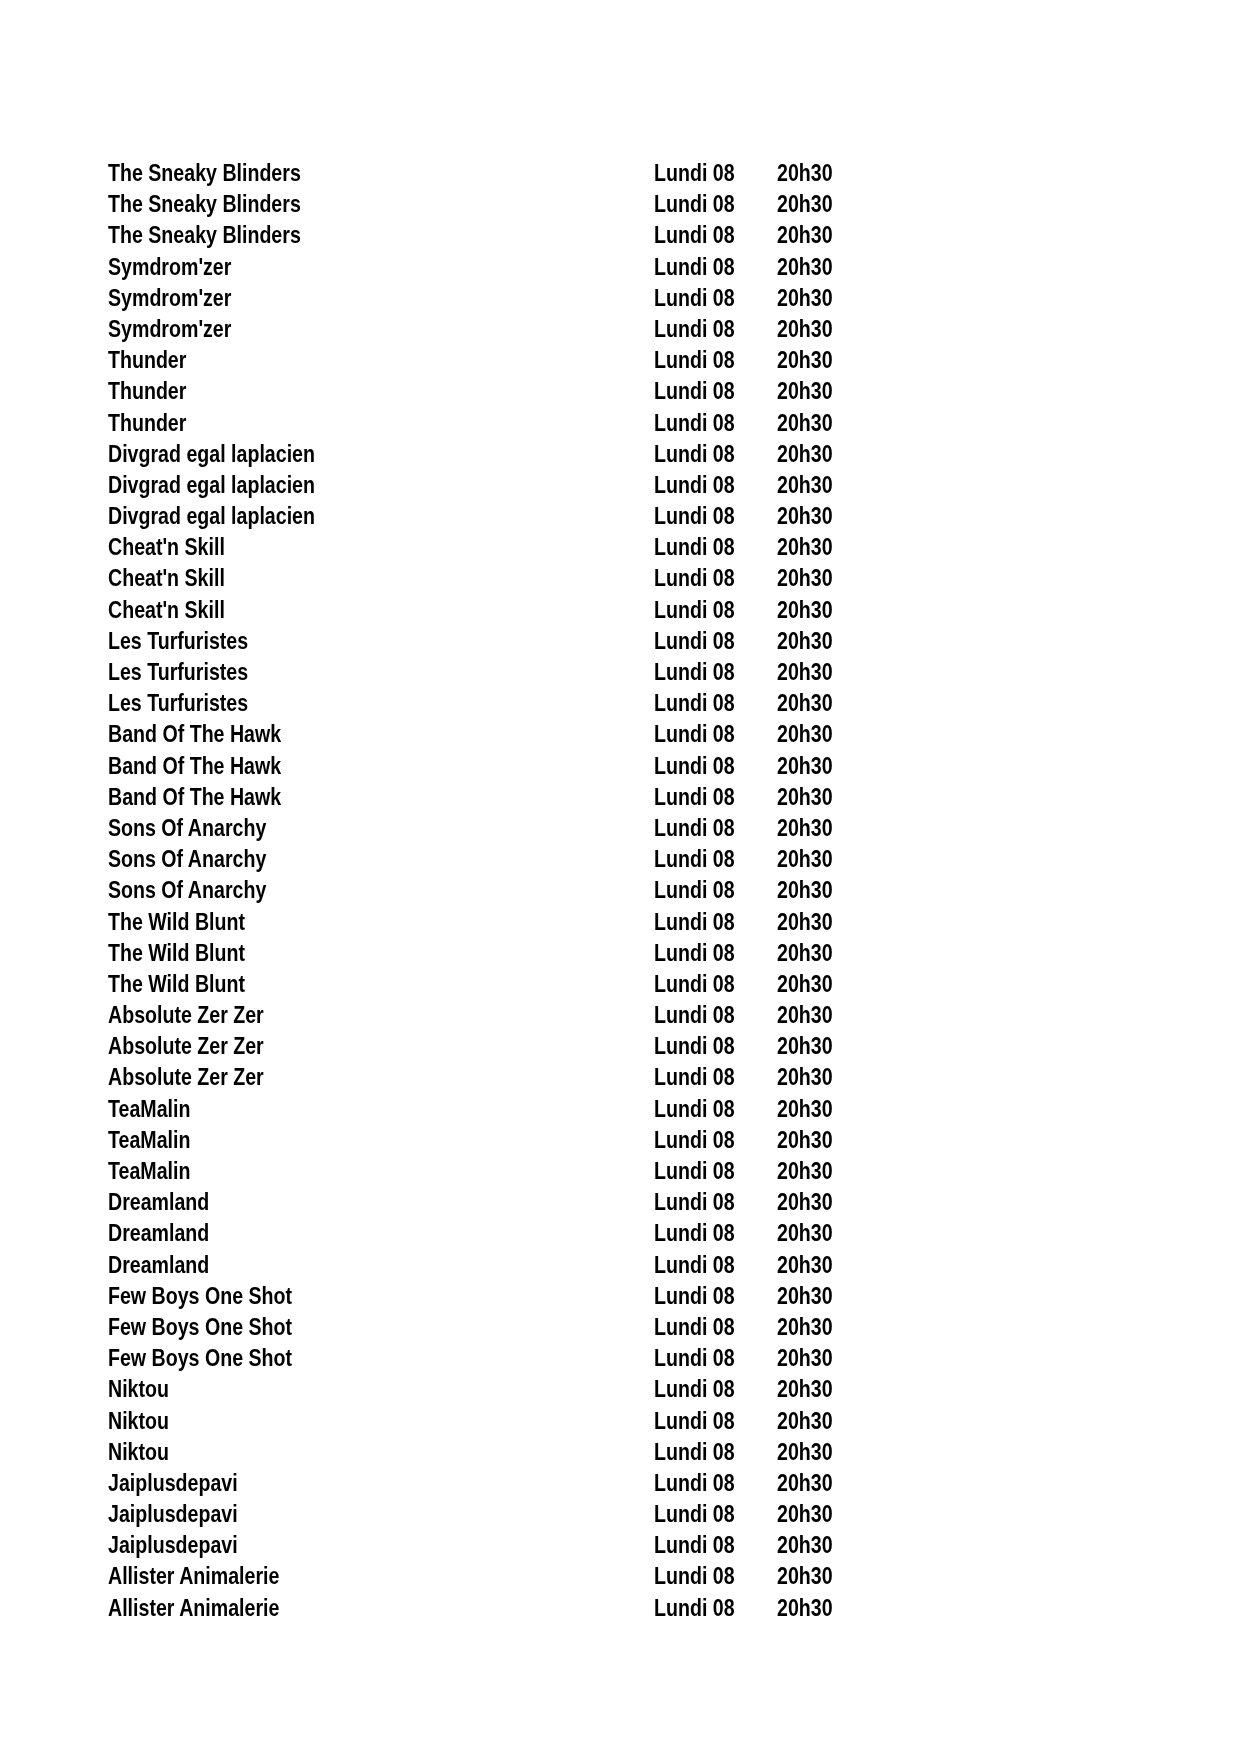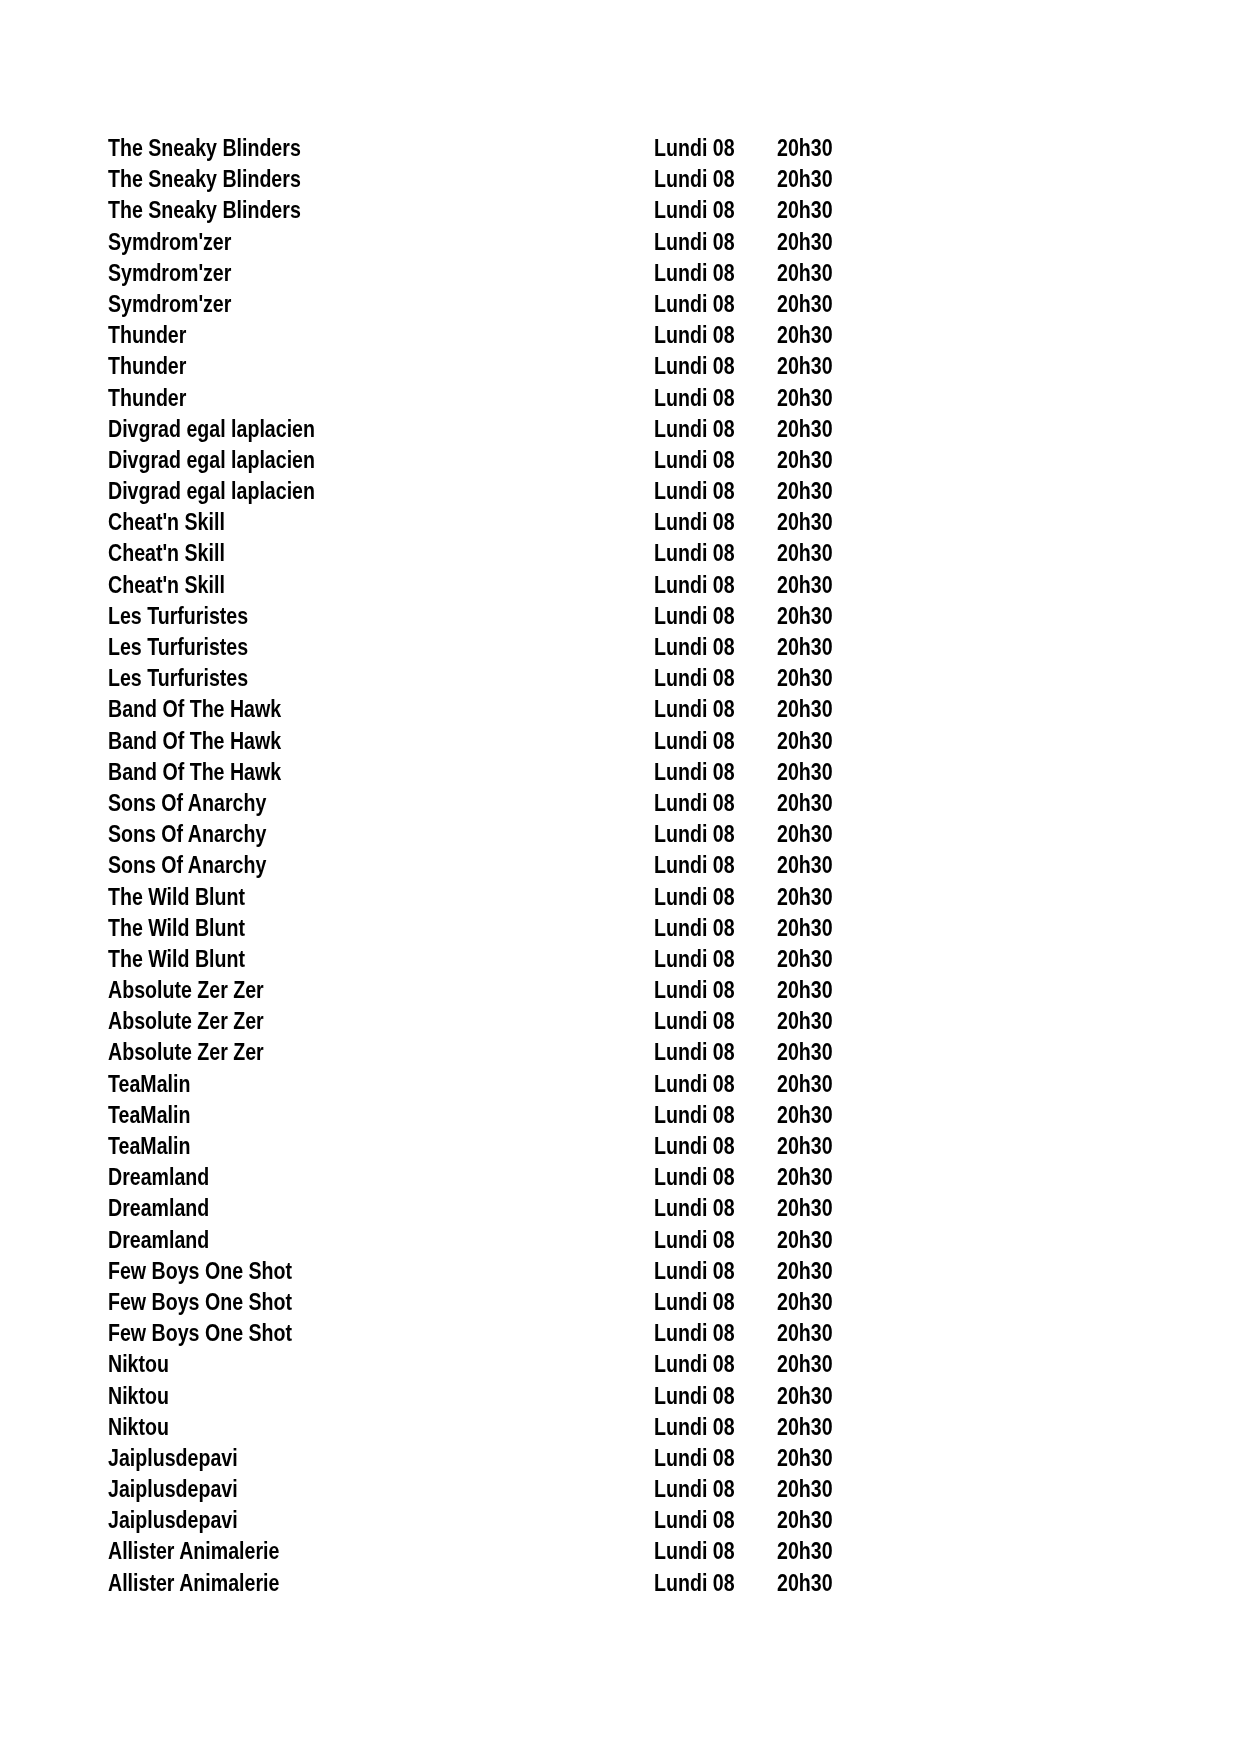--- a/index.html
+++ b/index.html
@@ -11,21 +11,21 @@
     position: relative;
     width: 1241px;
     height: 1754px;
     background: #ffffff;
     overflow: hidden;
     font-family: "Liberation Sans", sans-serif;
   }
   .list {
     position: absolute;
     left: 0;
-    top: 132px;
+    top: 157px;
     width: 1241px;
   }
   .row {
     position: relative;
     height: 31.2px;
   }
   .cell {
     position: absolute;
     top: 0;
     line-height: 31.2px;

